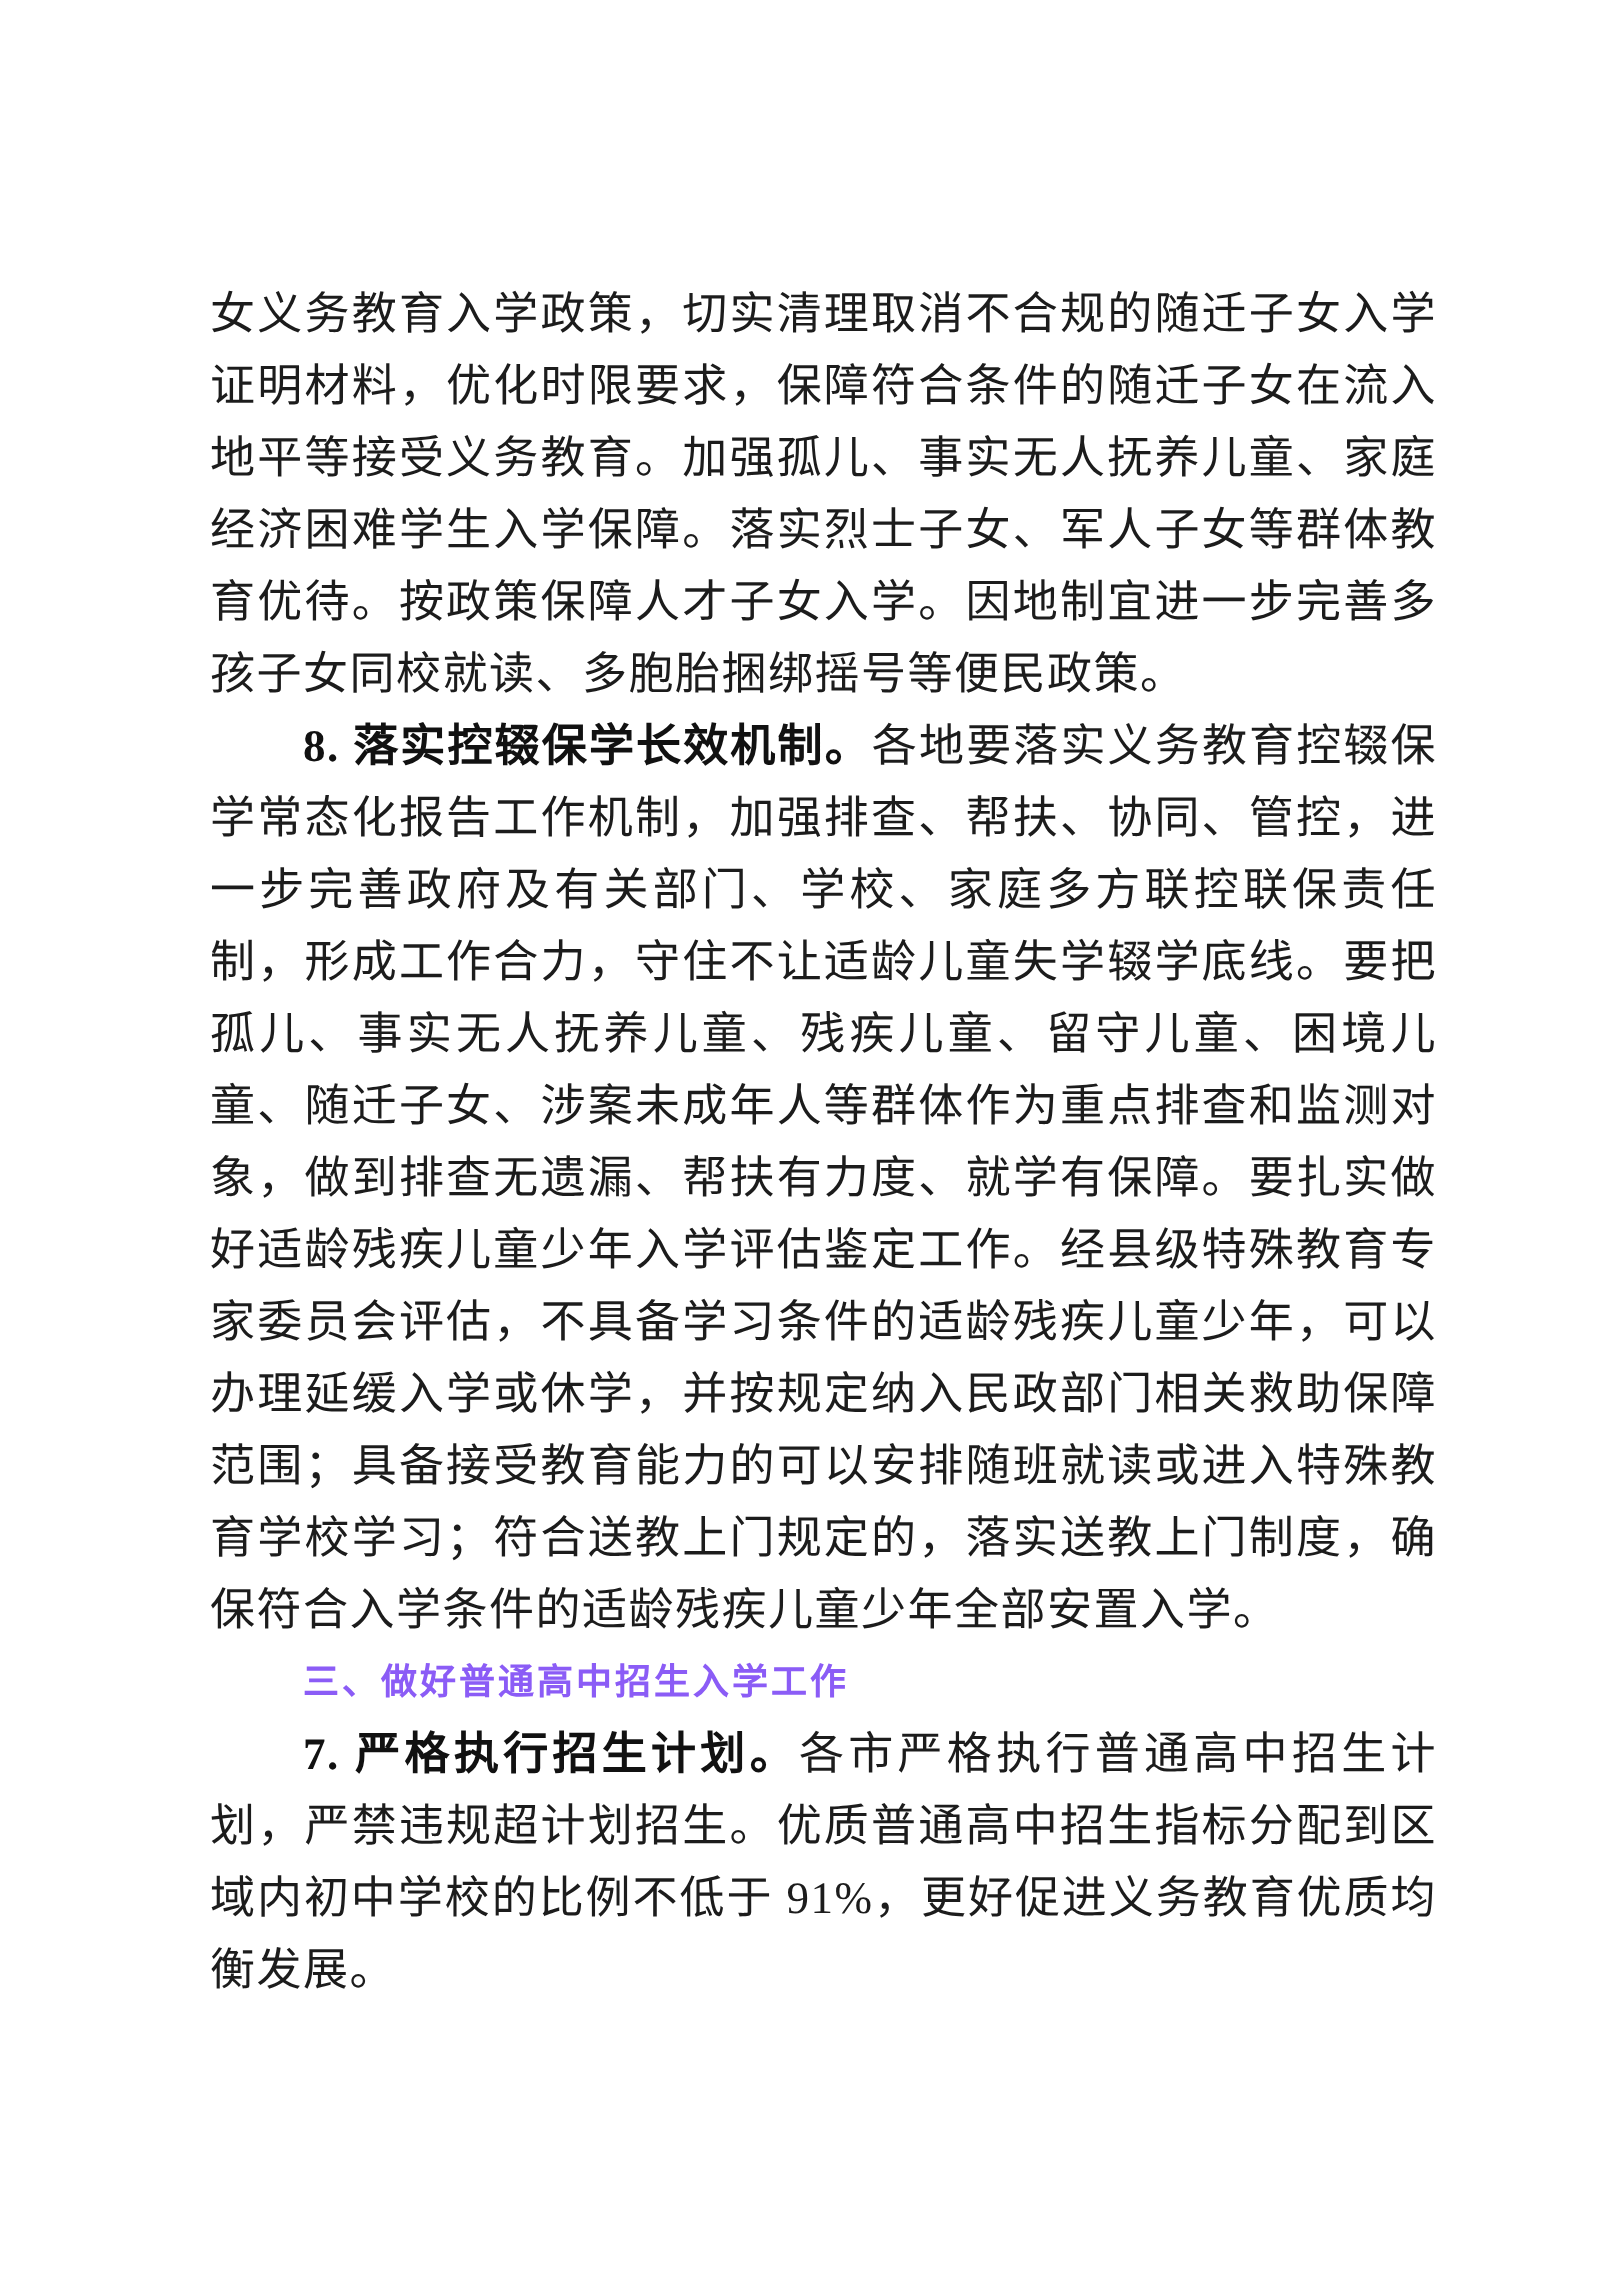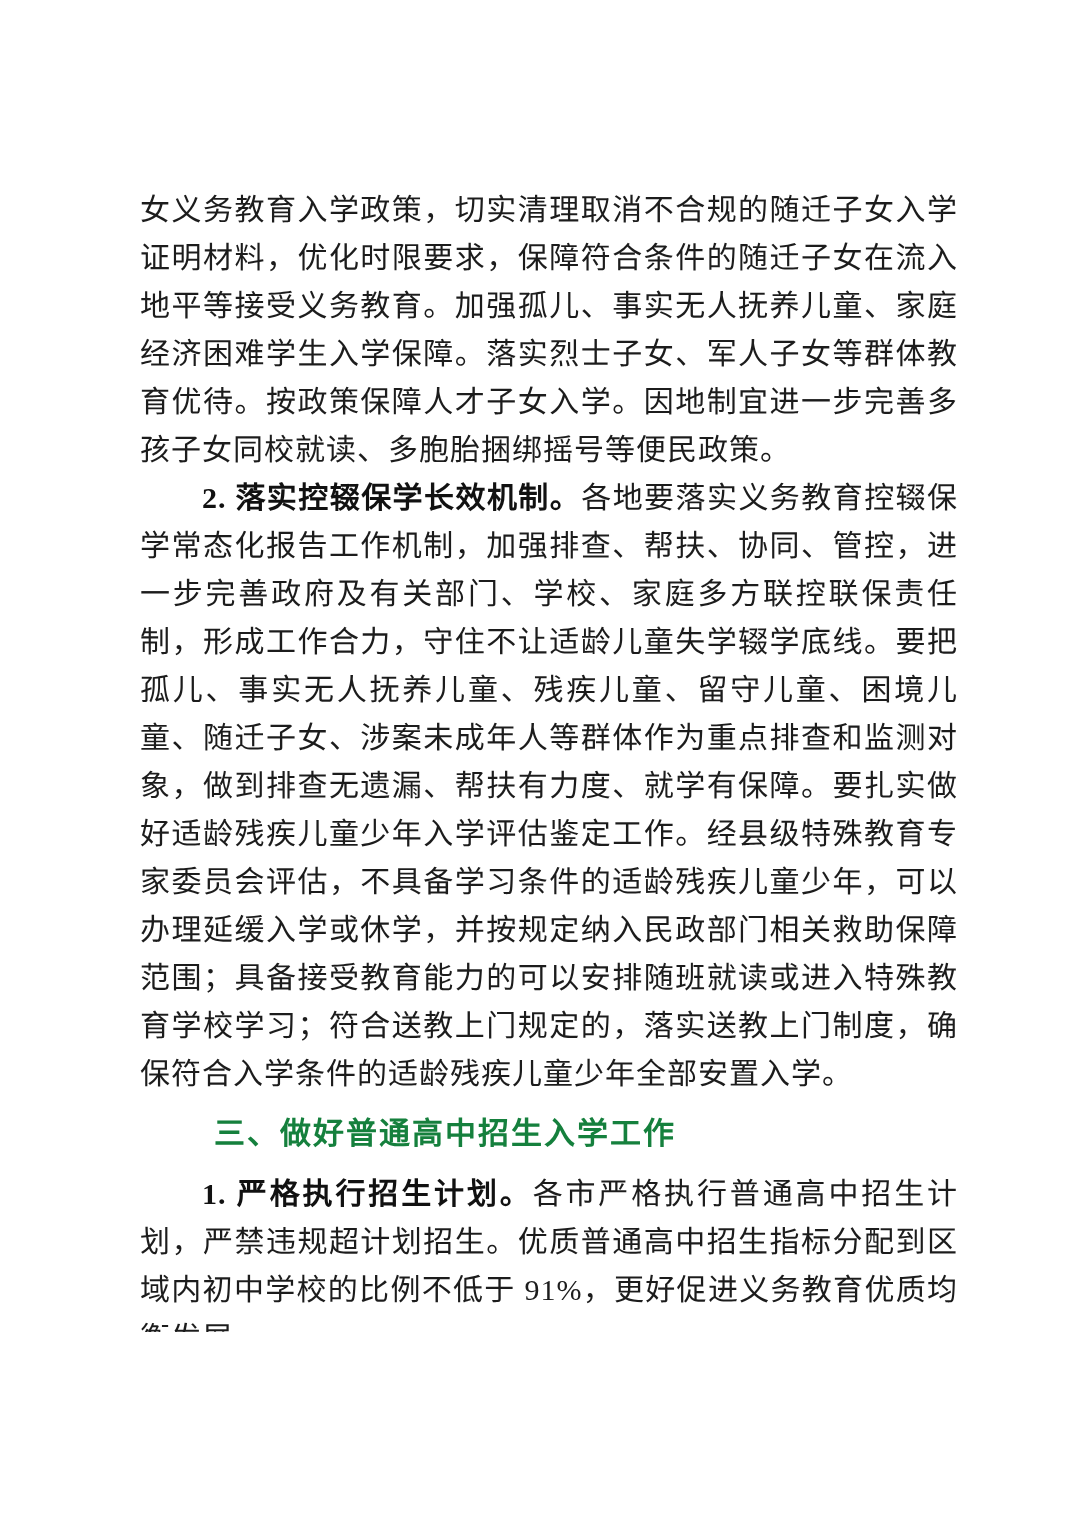--- a/index.html
+++ b/index.html
@@ -31,27 +31,27 @@
     color: #1c1c1c;
   }
   .indent {
     text-indent: 62px;
   }
   .run-bold {
     font-weight: bold;
     color: #111111;
   }
   .section-heading {
-    margin: 12px;
+    margin: 0;
     font-family: "Liberation Sans", sans-serif;
     font-weight: bold;
-    font-size: 31px;
+    font-size: 24px;
     line-height: 48px;
     text-indent: 62px;
-    color: #15803d;
+    color: #8b5cf6;
     letter-spacing: 2px;
   }
   .page-footer {
     position: absolute;
     left: 143px;
     top: 1352px;
     font-size: 27px;
     line-height: 40px;
     color: #2a2a2a;
     letter-spacing: 4px;
@@ -61,29 +61,29 @@
 <body>
 
 <div class="page">
   <main class="content">
 
     <p class="para">
       <span>女义务教育入学政策，切实清理取消不合规的随迁子女入学证明材料，优化时限要求，保障符合条件的随迁子女在流入地平等接受义务教育。加强孤儿、事实无人抚养儿童、家庭经济困难学生入学保障。落实烈士子女、军人子女等群体教育优待。按政策保障人才子女入学。因地制宜进一步完善多孩子女同校就读、多胞胎捆绑摇号等便民政策。</span>
     </p>
 
     <p class="para indent">
-      <span class="run-bold">2. 落实控辍保学长效机制。</span><span>各地要落实义务教育控辍保学常态化报告工作机制，加强排查、帮扶、协同、管控，进一步完善政府及有关部门、学校、家庭多方联控联保责任制，形成工作合力，守住不让适龄儿童失学辍学底线。要把孤儿、事实无人抚养儿童、残疾儿童、留守儿童、困境儿童、随迁子女、涉案未成年人等群体作为重点排查和监测对象，做到排查无遗漏、帮扶有力度、就学有保障。要扎实做好适龄残疾儿童少年入学评估鉴定工作。经县级特殊教育专家委员会评估，不具备学习条件的适龄残疾儿童少年，可以办理延缓入学或休学，并按规定纳入民政部门相关救助保障范围；具备接受教育能力的可以安排随班就读或进入特殊教育学校学习；符合送教上门规定的，落实送教上门制度，确保符合入学条件的适龄残疾儿童少年全部安置入学。</span>
+      <span class="run-bold">8. 落实控辍保学长效机制。</span><span>各地要落实义务教育控辍保学常态化报告工作机制，加强排查、帮扶、协同、管控，进一步完善政府及有关部门、学校、家庭多方联控联保责任制，形成工作合力，守住不让适龄儿童失学辍学底线。要把孤儿、事实无人抚养儿童、残疾儿童、留守儿童、困境儿童、随迁子女、涉案未成年人等群体作为重点排查和监测对象，做到排查无遗漏、帮扶有力度、就学有保障。要扎实做好适龄残疾儿童少年入学评估鉴定工作。经县级特殊教育专家委员会评估，不具备学习条件的适龄残疾儿童少年，可以办理延缓入学或休学，并按规定纳入民政部门相关救助保障范围；具备接受教育能力的可以安排随班就读或进入特殊教育学校学习；符合送教上门规定的，落实送教上门制度，确保符合入学条件的适龄残疾儿童少年全部安置入学。</span>
     </p>
 
     <h2 class="section-heading">
       <span>三、做好普通高中招生入学工作</span>
     </h2>
 
     <p class="para indent">
-      <span class="run-bold">1. 严格执行招生计划。</span><span>各市严格执行普通高中招生计划，严禁违规超计划招生。优质普通高中招生指标分配到区域内初中学校的比例不低于 91%，更好促进义务教育优质均衡发展。</span>
+      <span class="run-bold">7. 严格执行招生计划。</span><span>各市严格执行普通高中招生计划，严禁违规超计划招生。优质普通高中招生指标分配到区域内初中学校的比例不低于 91%，更好促进义务教育优质均衡发展。</span>
     </p>
 
   </main>
 
   <footer class="page-footer">
     <span>— 4 —</span>
   </footer>
 </div>
 
 </body></html>

